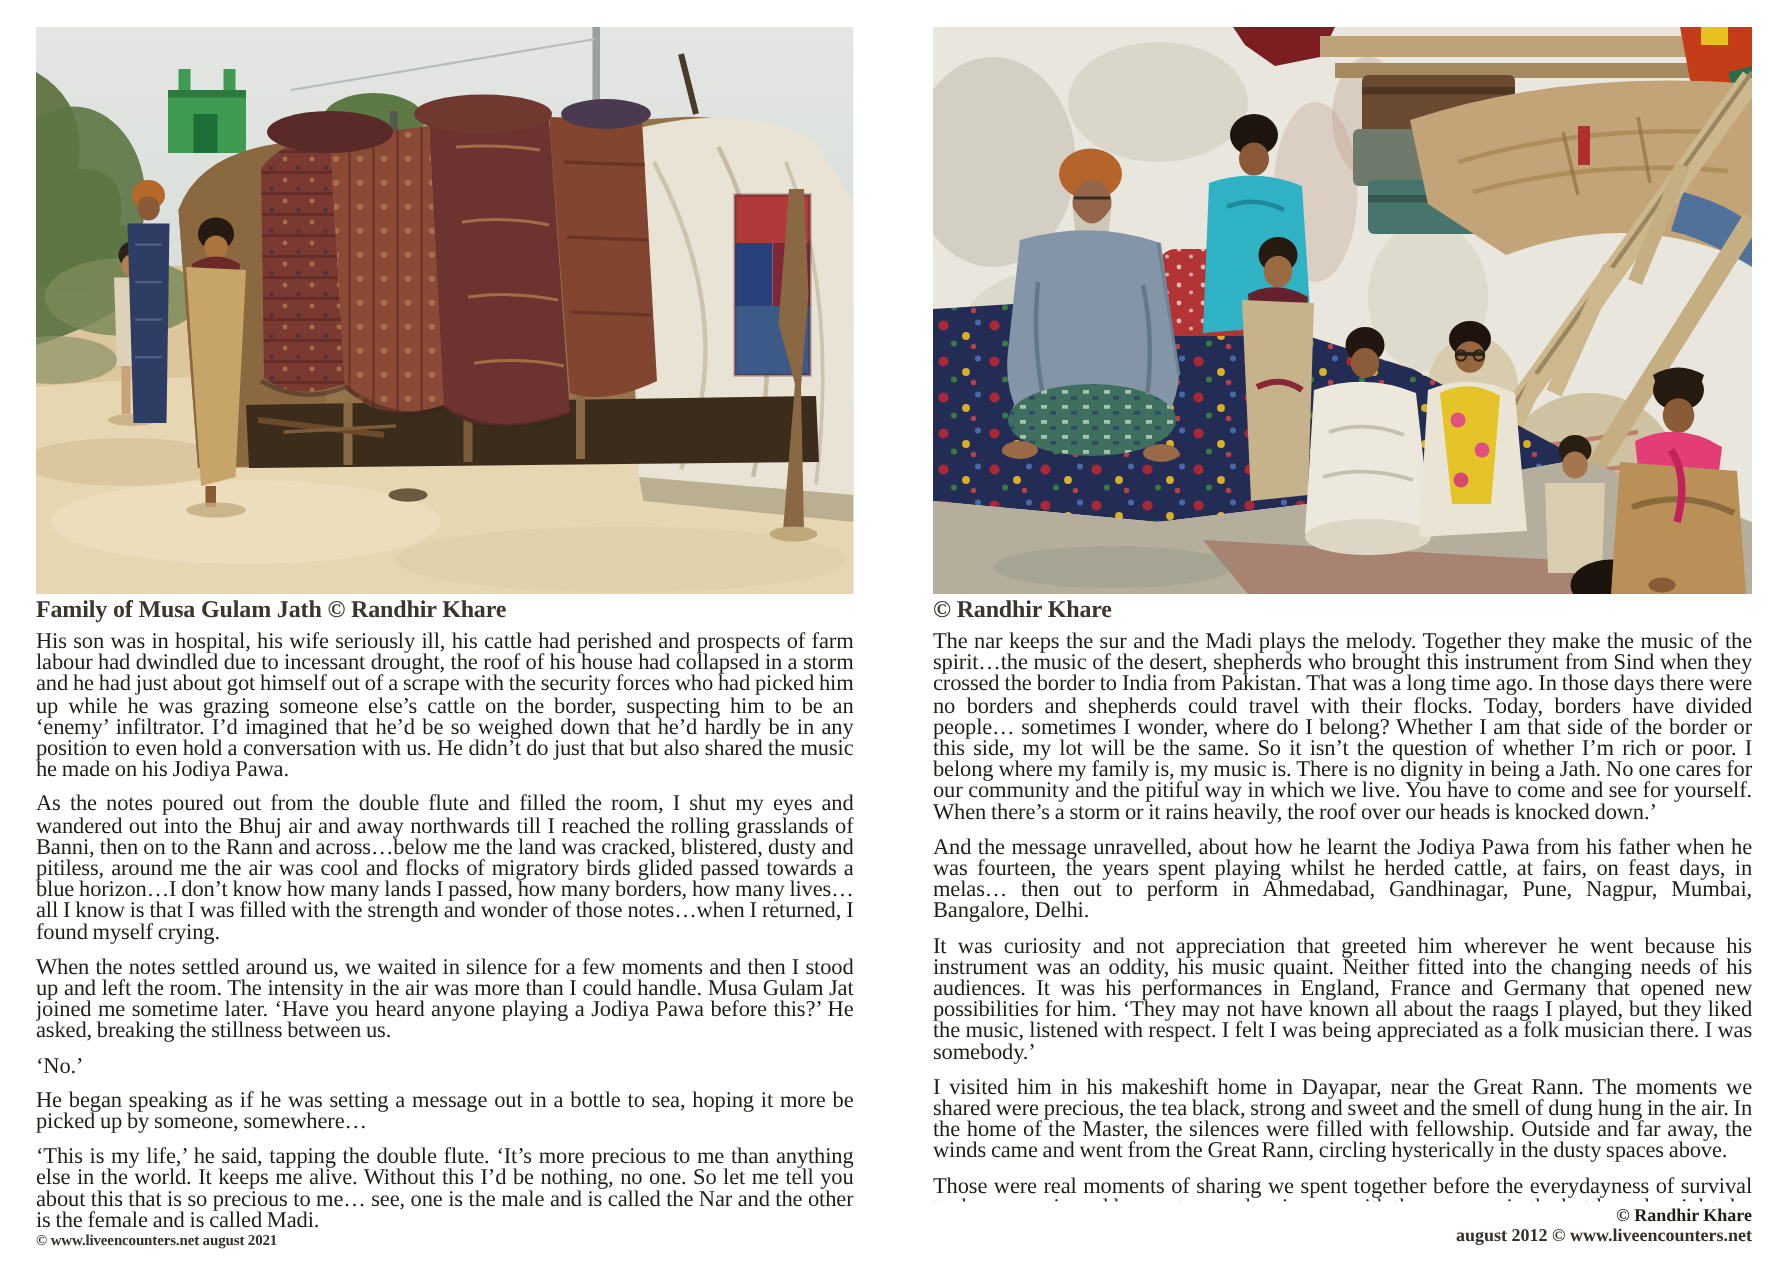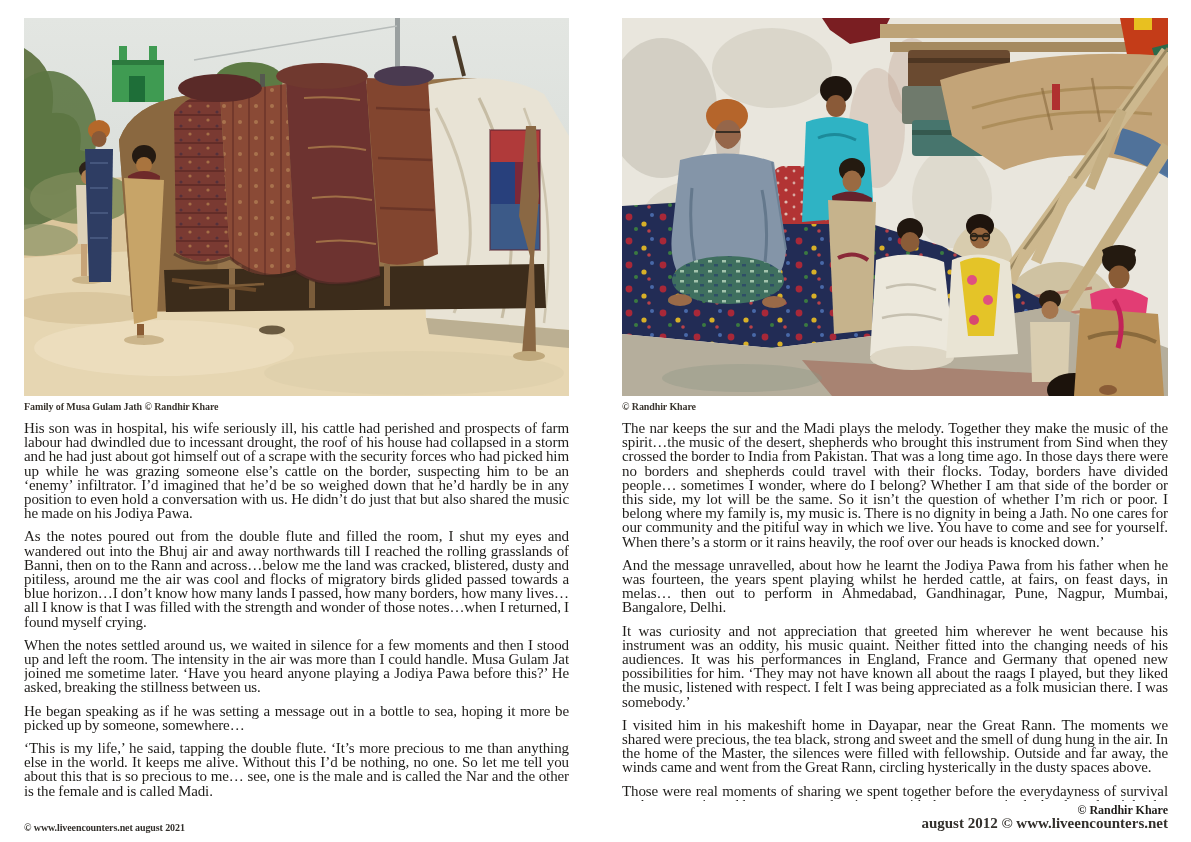--- a/index.html
+++ b/index.html
@@ -9,21 +9,21 @@
     font-family:"Liberation Serif","DejaVu Serif",serif;
     position:relative;overflow:hidden;
   }
   .spread{position:absolute;left:0;top:0;width:1191px;height:842px;background:var(--page-bg,#fff);}
   .page{position:absolute;top:18px;}
   .page-left{left:24px;width:545px;}
   .page-right{left:622px;width:546px;}
   figure{margin:0;padding:0;}
   figure svg{display:block;width:100%;height:378px;}
   figcaption{
-    font-weight:bold;font-size:10px;line-height:15px;
+    font-weight:bold;font-size:16px;line-height:15px;
     color:var(--caption-color,#3a352e);
     margin:3px 0 7px 0;letter-spacing:-0.1px;
   }
   .body-text{overflow:hidden;}
   .page-left .body-text{height:402px;}
   .page-right .body-text{height:380px;}
   .body-text p{
     margin:0 0 9px 0;
     font-size:15px;line-height:14.2px;
     text-align:justify;
@@ -34,21 +34,21 @@
     position:absolute;left:24px;top:822px;
     font-size:10px;font-weight:bold;
     color:var(--footer-color,#33302c);letter-spacing:-0.1px;
   }
   .signature-block{text-align:right;margin-top:2px;}
   .signature-name{
     font-size:12px;font-weight:bold;line-height:14px;
     color:var(--text-color,#1e1c1a);
   }
   .signature-credit{
-    font-size:15px;font-weight:bold;line-height:12px;
+    font-size:12px;font-weight:bold;line-height:12px;
     color:var(--footer-color,#33302c);
   }
 </style>
 </head>
 <body>
 
 <div class="spread">
 
   <div class="page page-left">
     <figure>
@@ -157,20 +157,21 @@
         <path d="M100 160 L140 162 L133 300 L110 306 Z" fill="#c7a468"></path>
         <rect x="113" y="306" width="7" height="14" fill="#8a5c34"></rect>
         <ellipse cx="120" cy="322" rx="20" ry="5" fill="#c3ab7e" opacity=".8"></ellipse>
       </svg>
       <figcaption>Family of Musa Gulam Jath © Randhir Khare</figcaption>
     </figure>
     <div class="body-text">
       <p>His son was in hospital, his wife seriously ill, his cattle had perished and prospects of farm labour had dwindled due to incessant drought, the roof of his house had collapsed in a storm and he had just about got himself out of a scrape with the security forces who had picked him up while he was grazing someone else’s cattle on the border, suspecting him to be an ‘enemy’ infiltrator. I’d imagined that he’d be so weighed down that he’d hardly be in any position to even hold a conversation with us.  He didn’t do just that but also shared the music he made on his Jodiya Pawa.</p>
       <p>As the notes poured out from the double flute and filled the room, I shut my eyes and wandered out into the Bhuj air and away northwards till I reached the rolling grasslands of Banni, then on to the Rann and across…below me the land was cracked, blistered, dusty and pitiless, around me the air was cool and flocks of migratory birds glided passed towards a blue horizon…I don’t know how many lands I passed, how many borders, how many lives…all I know is that I was filled with the strength and wonder of those notes…when I returned, I found myself crying.</p>
       <p>When the notes settled around us, we waited in silence for a few moments and then I stood up and left the room. The intensity in the air was more than I could handle. Musa Gulam Jat joined me sometime later. ‘Have you heard anyone playing a Jodiya Pawa before this?’ He asked, breaking the stillness between us.</p>
+      <p>‘No.’</p>
       <p>He began speaking as if he was setting a message out in a bottle to sea, hoping it more be picked up by someone, somewhere…</p>
       <p>‘This is my life,’ he said, tapping the double flute. ‘It’s more precious to me than anything else in the world. It keeps me alive. Without this I’d be nothing, no one. So let me tell you about this that is so precious to me… see, one is the male and is called the Nar and the other is the female and is called Madi.</p>
     </div>
   </div>
 
   <div class="page page-right">
     <figure>
       <svg viewBox="0 0 546 378" role="img">
         <defs>
           <pattern id="carpetPat" width="34" height="24" patternUnits="userSpaceOnUse">

